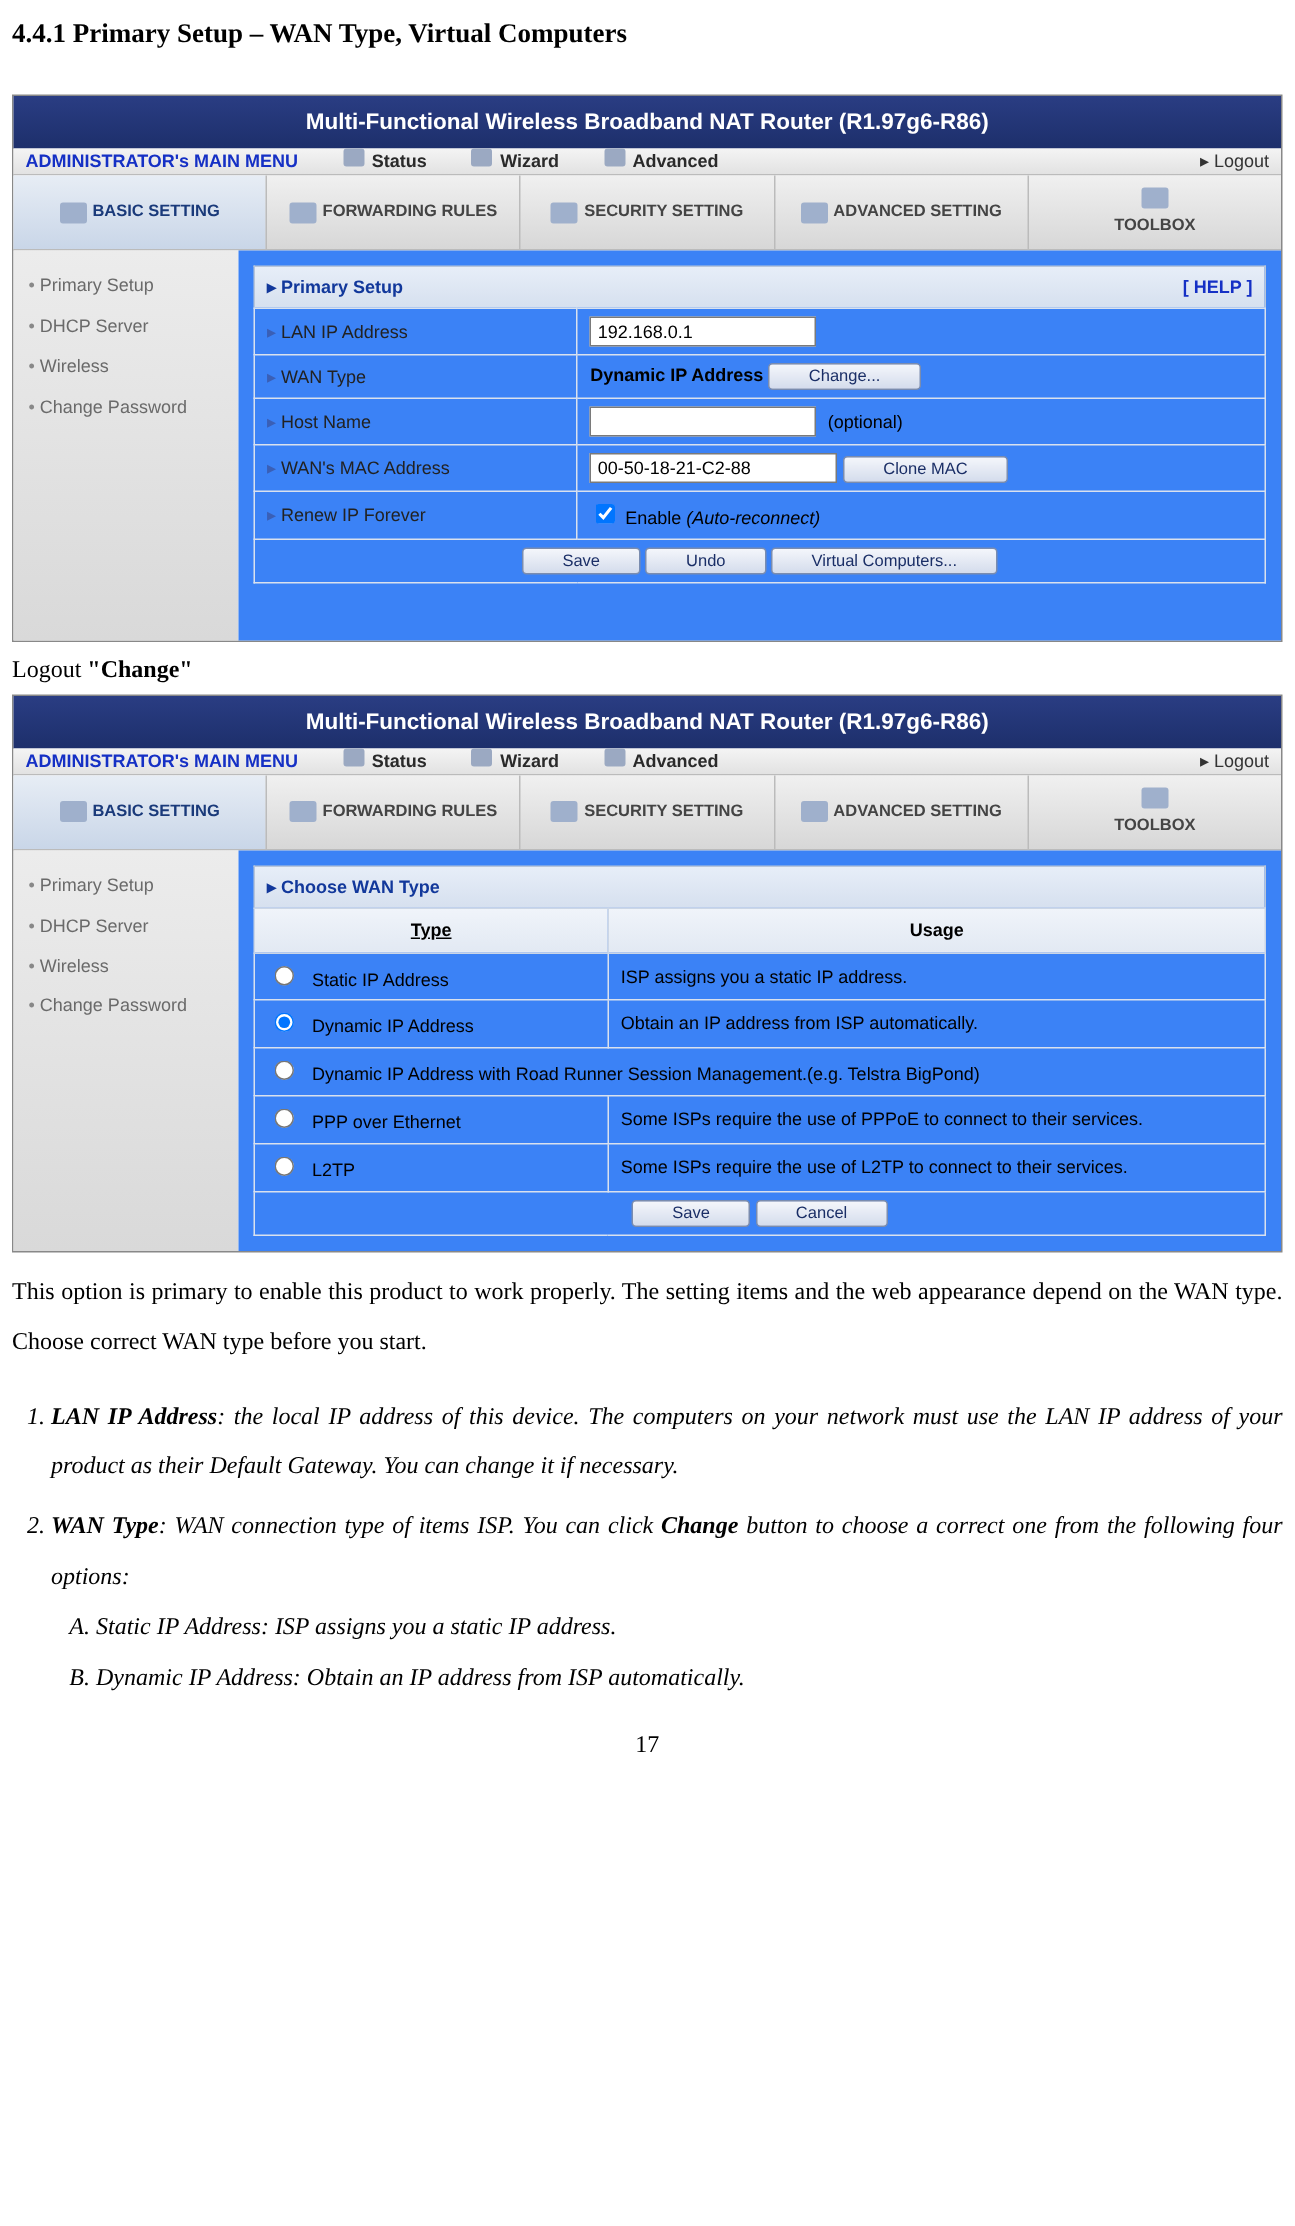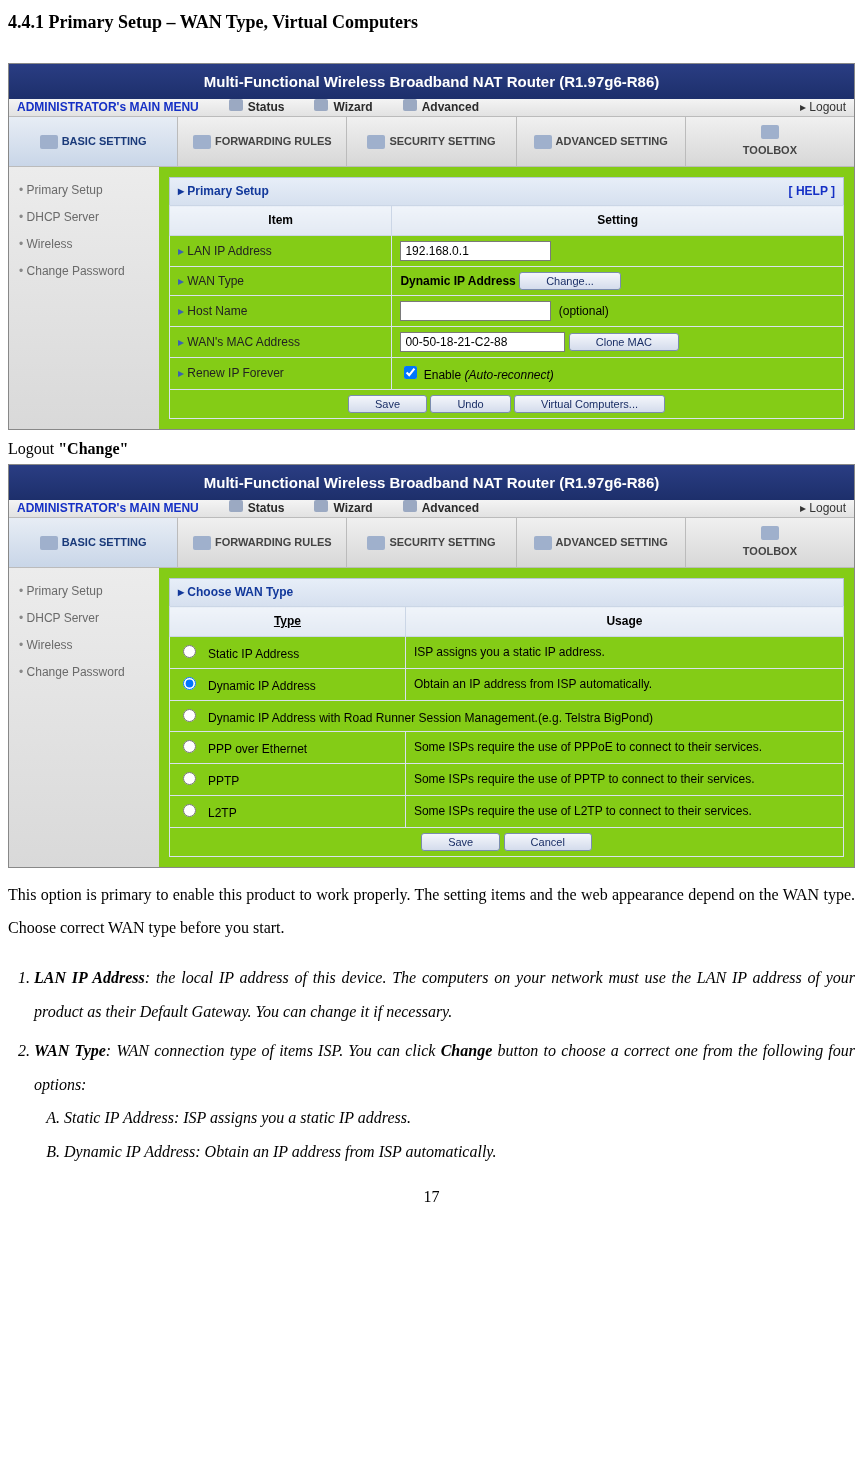--- a/index.html
+++ b/index.html
@@ -72,21 +72,21 @@
     display:inline-block;
   }
   
   .content-row{display:flex;min-height:260px;}
   .sidebar{
     width:150px;background:linear-gradient(#ececec,#d9d9d9);
     padding:10px 0;font-size:12px;color:#6a6a6a;
   }
   .sidebar-item{padding:5px 10px;}
   .sidebar-item::before{content:"• ";color:#888;}
-  .main-panel{flex:1;background:#84cc16;padding:10px;}
+  .main-panel{flex:1;background:#3b82f6;padding:10px;}
   .panel-head{
     background:linear-gradient(#e7eef8,#d6e0ef);
     border:1px solid #b8c5d9;
     border-bottom:none;
     padding:5px 8px;
     font-weight:bold;color:#12389b;
     display:flex;align-items:center;justify-content:space-between;
     font-size:12px;
   }
   .panel-head .help{color:#1530c5;font-weight:bold;}
@@ -188,24 +188,20 @@
       <div class="sidebar-item">Change Password</div>
     </div>
 
     <div class="main-panel">
       <div class="panel-head">
         <span>▸ <span>Primary Setup</span></span>
         <span class="help">[ HELP ]</span>
       </div>
       <table class="inner-table">
         <tbody>
-            <tr>
-          <th style="width:33%;">Item</th>
-          <th>Setting</th>
-        </tr>
         <tr>
           <td class="field-label">LAN IP Address</td>
           <td><input class="txt" size="18" value="192.168.0.1" style=""></td>
         </tr>
         <tr>
           <td class="field-label">WAN Type</td>
           <td>
             <b>Dynamic IP Address</b>
             <button class="btn">Change...</button>
           </td>
@@ -317,24 +313,20 @@
         <tr>
           <td class="radio-cell"><input type="radio" name="w2" checked="" style=""><span>Dynamic IP Address</span></td>
           <td>Obtain an IP address from ISP automatically.</td>
         </tr>
         <tr>
           <td class="radio-cell" colspan="2"><input type="radio" name="w2" style=""><span>Dynamic IP Address with Road Runner Session Management.(e.g. Telstra BigPond)</span></td>
         </tr>
         <tr>
           <td class="radio-cell"><input type="radio" name="w2" style=""><span>PPP over Ethernet</span></td>
           <td>Some ISPs require the use of PPPoE to connect to their services.</td>
-        </tr>
-        <tr>
-          <td class="radio-cell"><input type="radio" name="w2" style=""><span>PPTP</span></td>
-          <td>Some ISPs require the use of PPTP to connect to their services.</td>
         </tr>
         <tr>
           <td class="radio-cell"><input type="radio" name="w2" style=""><span>L2TP</span></td>
           <td>Some ISPs require the use of L2TP to connect to their services.</td>
         </tr>
         <tr>
           <td colspan="2" class="btn-row">
             <button class="btn">Save</button>
             <button class="btn">Cancel</button>
           </td>

